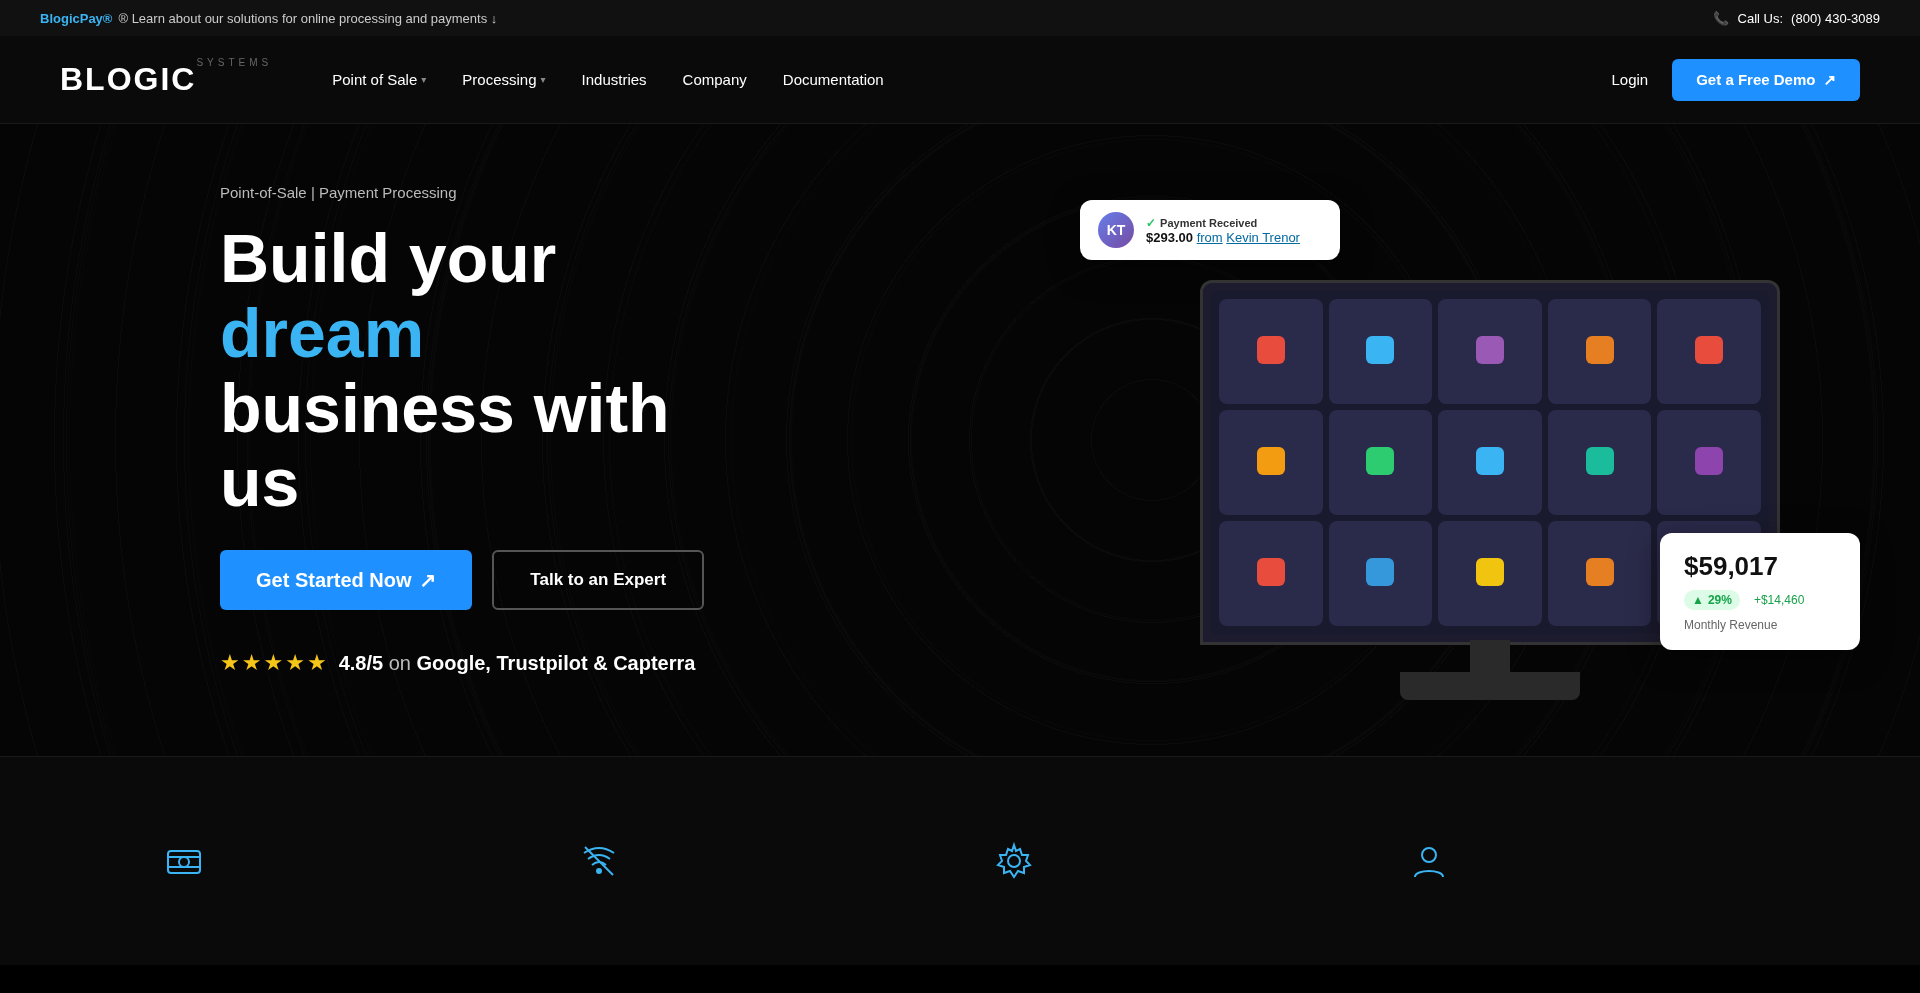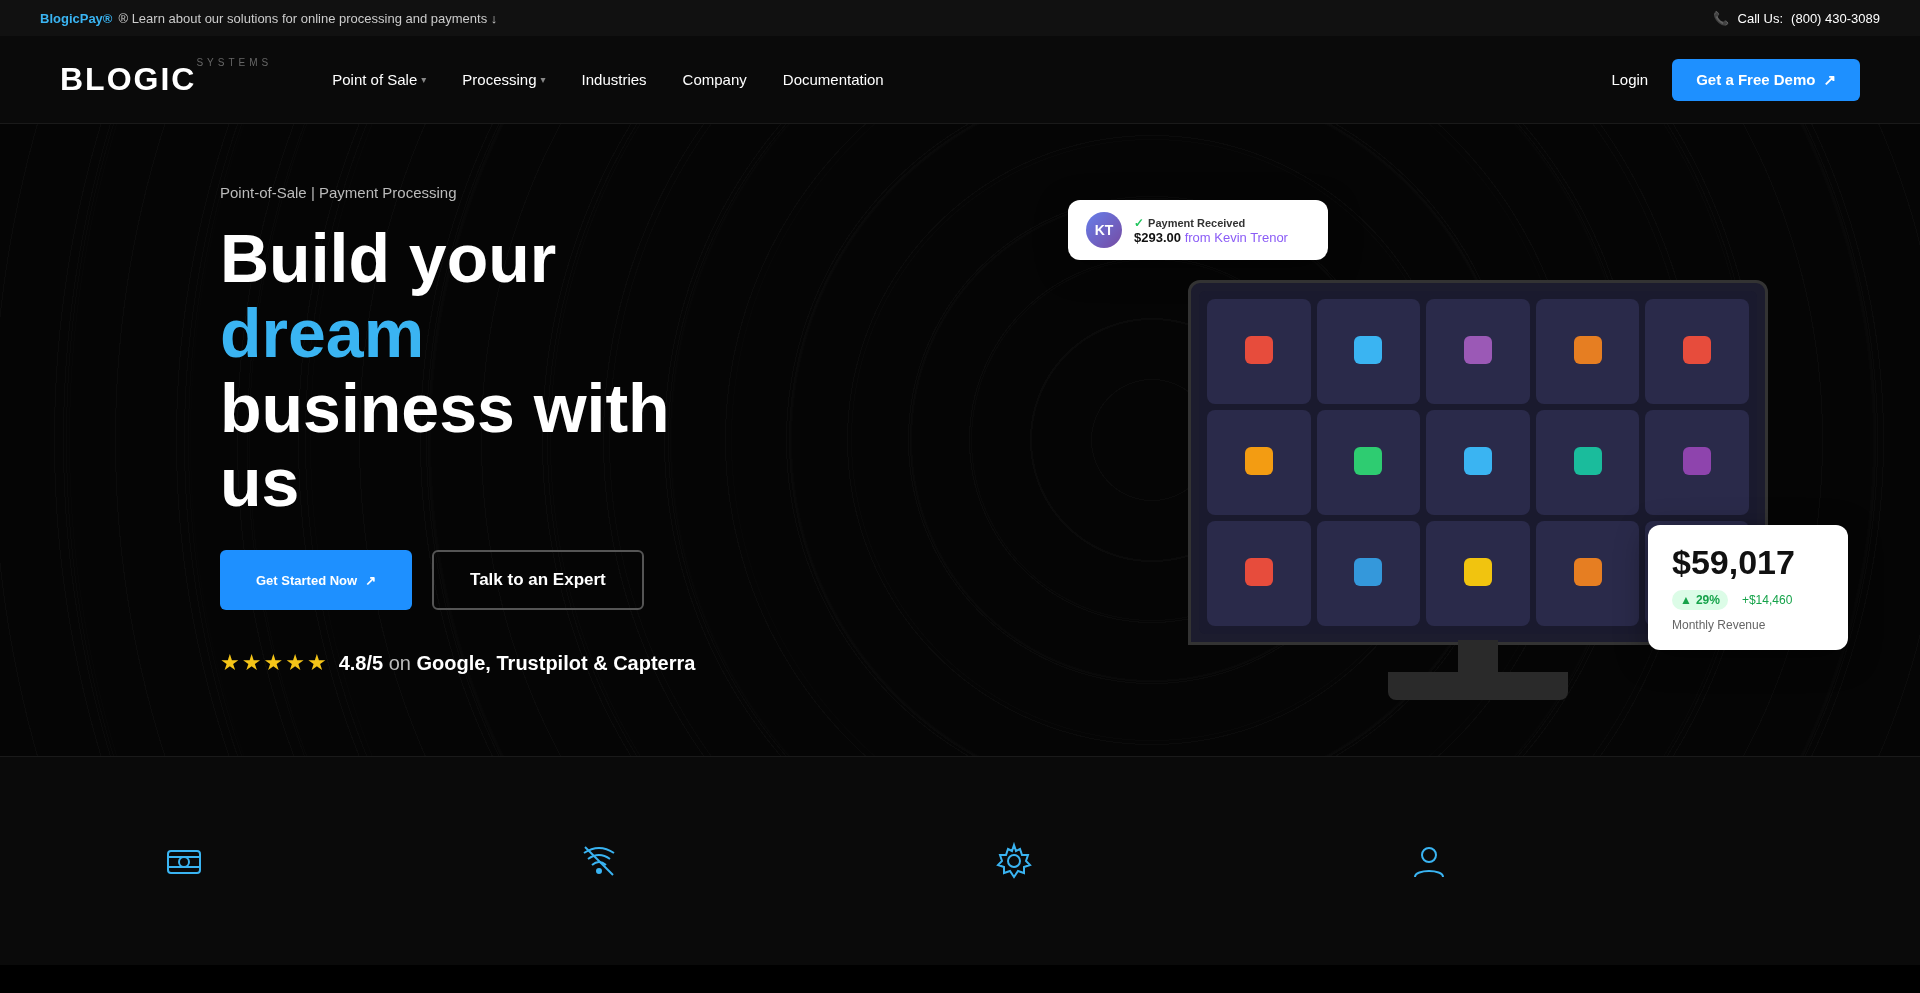--- a/index.html
+++ b/index.html
@@ -121,21 +121,21 @@
       max-width: 580px;
     }
     .hero-desc strong { color: #fff; font-weight: 700; }
     .hero-buttons { display: flex; gap: 20px; margin-bottom: 40px; }
     .btn-primary {
       background: #1e90ff;
       color: #fff;
       border: none;
       padding: 2px 36px;
       border-radius: 6px;
-      font-size: 13px;
+      font-size: 20px;
       font-weight: 700;
       cursor: pointer;
       display: flex;
       align-items: center;
       gap: 8px;
     }
     .btn-secondary {
       background: transparent;
       color: #fff;
       border: 2px solid #555;
@@ -146,21 +146,21 @@
       cursor: pointer;
     }
     .hero-rating { display: flex; align-items: center; gap: 10px; }
     .stars { color: #f5c518; font-size: 22px; letter-spacing: 2px; }
     .rating-text { font-size: 20px; color: #bbb; }
     .rating-text strong { color: #fff; }
 
     
     .hero-image {
       position: absolute;
-      right: 92px;
+      right: 80px;
       top: 50%;
       transform: translateY(-50%);
       width: 700px;
       height: 520px;
     }
     
     .monitor {
       position: absolute;
       bottom: 0;
       right: 60px;
@@ -258,34 +258,34 @@
       justify-content: center;
       color: #fff;
       font-size: 14px;
       font-weight: 700;
       flex-shrink: 0;
     }
     .notif-content { flex: 1; }
     .notif-title { font-size: 11px; color: #333; font-weight: 600; display: flex; align-items: center; gap: 4px; }
     .notif-check { color: #22c55e; font-size: 12px; }
     .notif-amount { font-size: 13px; color: #111; font-weight: 700; }
-    .notif-amount span { color: #8b5cf6; font-weight: 400; }
+    .notif-amount span { color: #0369a1; font-weight: 400; text-decoration: underline; }
 
     
     .revenue-card {
       position: absolute;
       bottom: 50px;
       right: -20px;
       background: #fff;
       border-radius: 12px;
       padding: 18px 24px;
       box-shadow: 0 8px 32px rgba(0,0,0,0.4);
       min-width: 200px;
     }
-    .revenue-amount { font-size: 34px; font-weight: 800; color: #111; margin-bottom: 8px; }
+    .revenue-amount { font-size: 26px; font-weight: 800; color: #111; margin-bottom: 8px; }
     .revenue-badge {
       display: inline-flex;
       align-items: center;
       gap: 4px;
       background: #dcfce7;
       color: #16a34a;
       padding: 3px 8px;
       border-radius: 20px;
       font-size: 12px;
       font-weight: 700;

